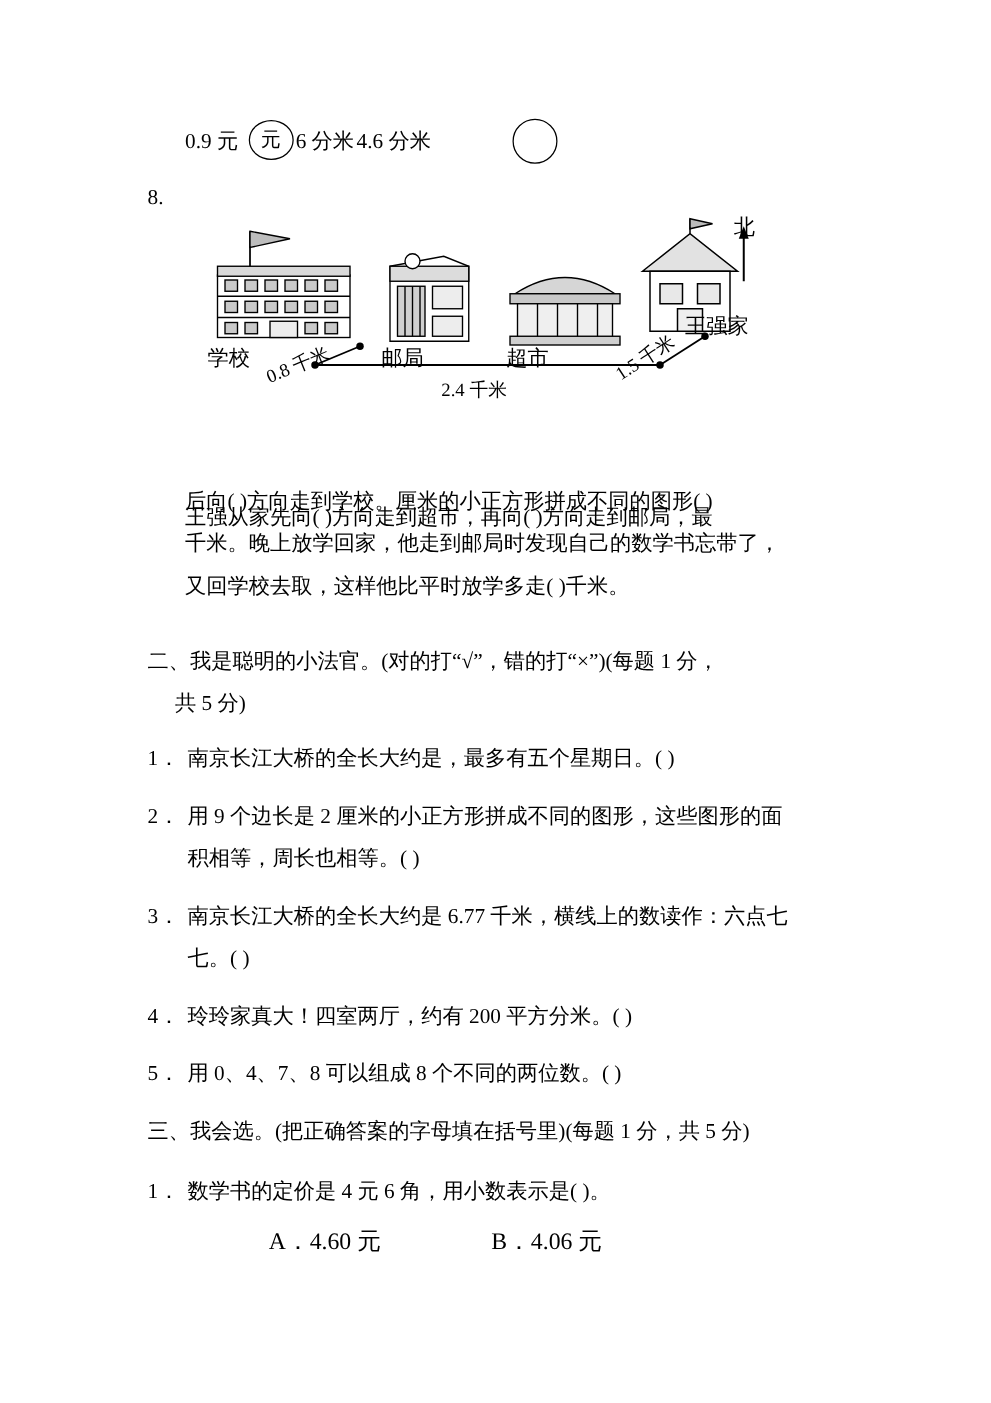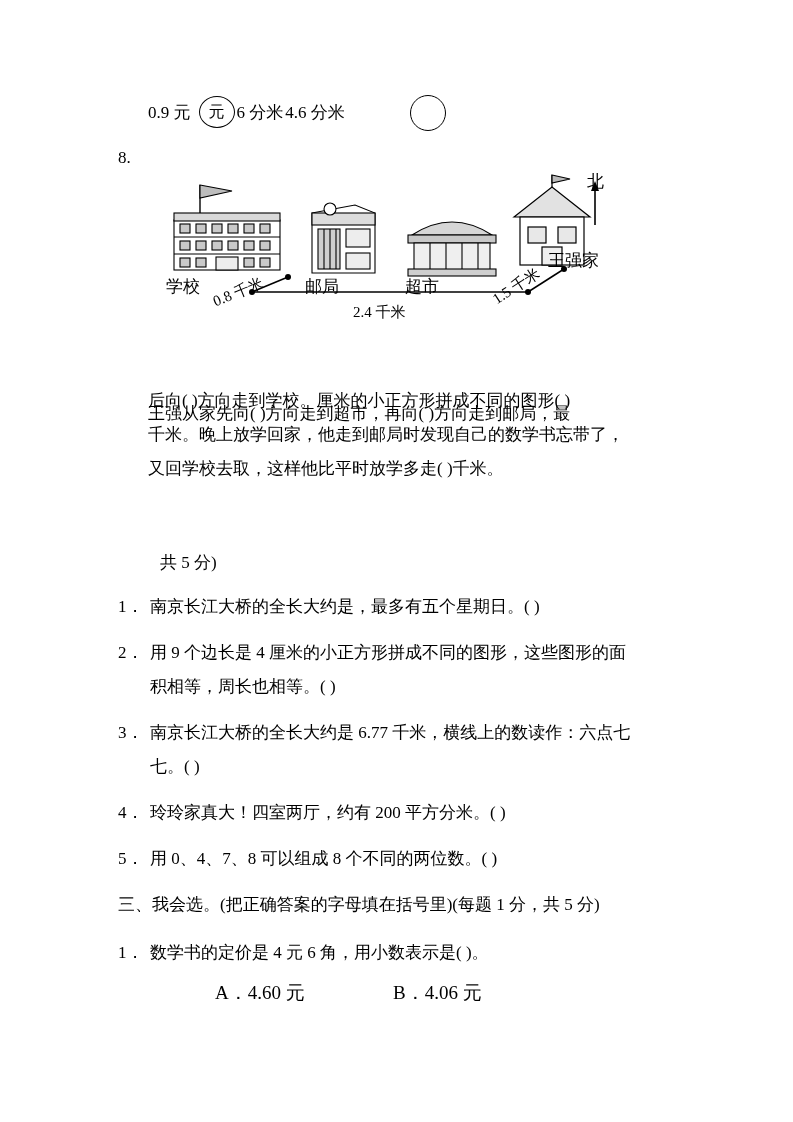--- a/index.html
+++ b/index.html
@@ -212,27 +212,28 @@
     <div class="dist-label" style="left: 72px; top: 118px; transform: rotate(-22deg);">0.8 千米</div>
     <div class="dist-label" style="left: 213px; top: 138px;">2.4 千米</div>
     <div class="dist-label" style="left: 350px; top: 112px; transform: rotate(-33deg);">1.5 千米</div>
   </div>
 
   <div class="para" style="left: 148px; top: 350px; margin-top: 47px;">王强从家先向(        )方向走到超市，再向(        )方向走到邮局，最</div>
   <div class="para" style="left: 148px; top: 384px;">后向(        )方向走到学校。厘米的小正方形拼成不同的图形(        )</div>
   <div class="para" style="left: 148px; top: 452px;">又回学校去取，这样他比平时放学多走(        )千米。</div>
   <div class="para" style="left: 148px; top: 418px;">千米。晚上放学回家，他走到邮局时发现自己的数学书忘带了，</div>
 
-  <div class="sec-head" style="left: 140px; top: 546px; margin-left: 20px;">共 5 分)</div>
+  <div class="sec-head" style="left: 118px; top: 512px;">二、我是聪明的小法官。(对的打“√”，错的打“×”)(每题 1 分，</div>
+  <div class="sec-head" style="left: 140px; top: 546px;">共 5 分)</div>
 
   <div class="q" style="left: 118px; top: 590px;">1．</div>
   <div class="q" style="left: 150px; top: 590px;">南京长江大桥的全长大约是，最多有五个星期日。(        )</div>
 
   <div class="q" style="left: 118px; top: 636px;">2．</div>
-  <div class="q" style="left: 150px; top: 636px;">用 9 个边长是 4 厘米的小正方形拼成不同的图形，这些图形的面</div>
+  <div class="q" style="left: 150px; top: 636px;">用 9 个边长是 2 厘米的小正方形拼成不同的图形，这些图形的面</div>
   <div class="q" style="left: 150px; top: 670px;">积相等，周长也相等。(        )</div>
 
   <div class="q" style="left: 118px; top: 716px;">3．</div>
   <div class="q" style="left: 150px; top: 716px;">南京长江大桥的全长大约是 6.77 千米，横线上的数读作：六点七</div>
   <div class="q" style="left: 150px; top: 750px;">七。(        )</div>
 
   <div class="q" style="left: 118px; top: 796px;">4．</div>
   <div class="q" style="left: 150px; top: 796px;">玲玲家真大！四室两厅，约有 200 平方分米。(        )</div>
 
   <div class="q" style="left: 118px; top: 842px;">5．</div>

